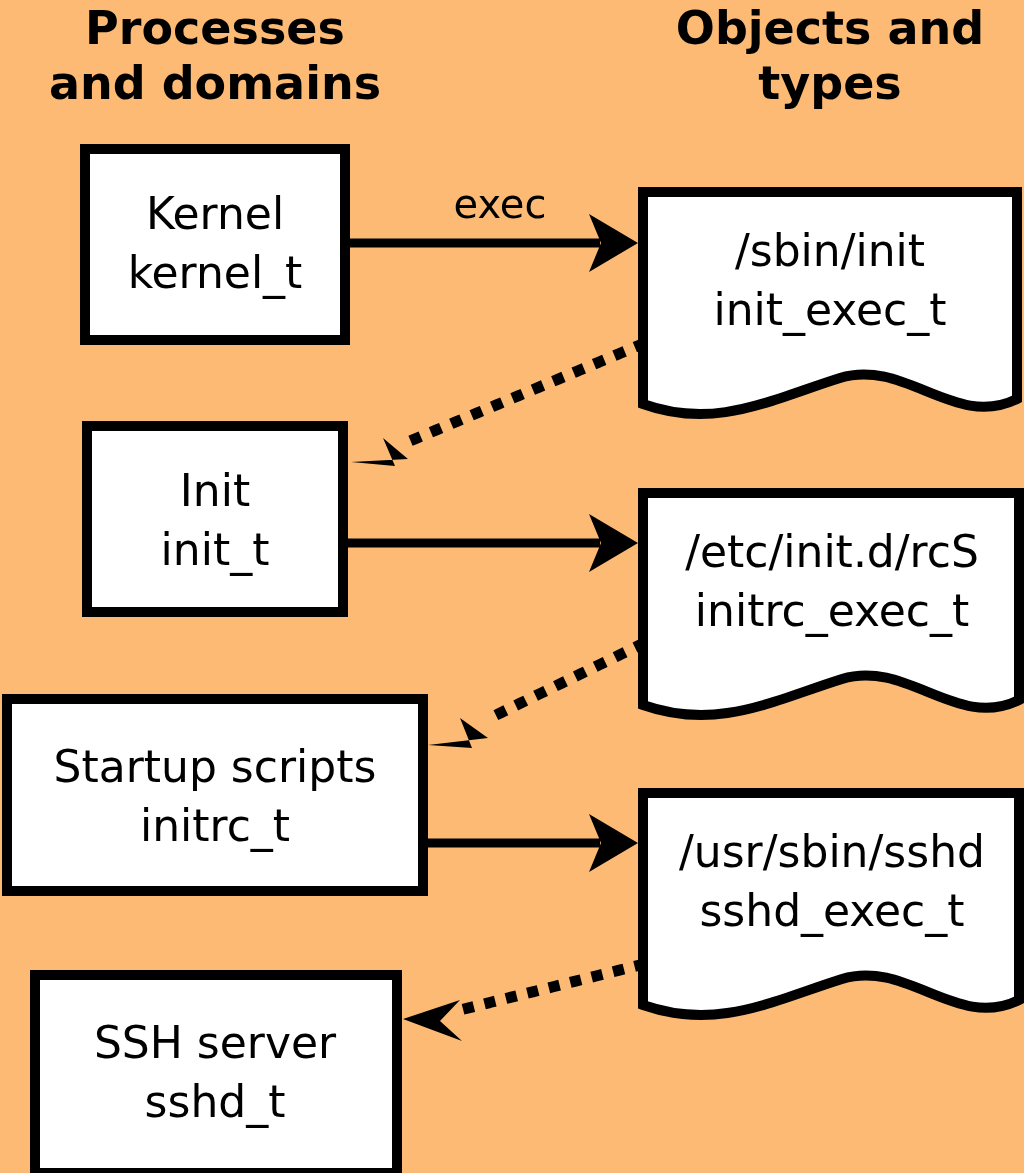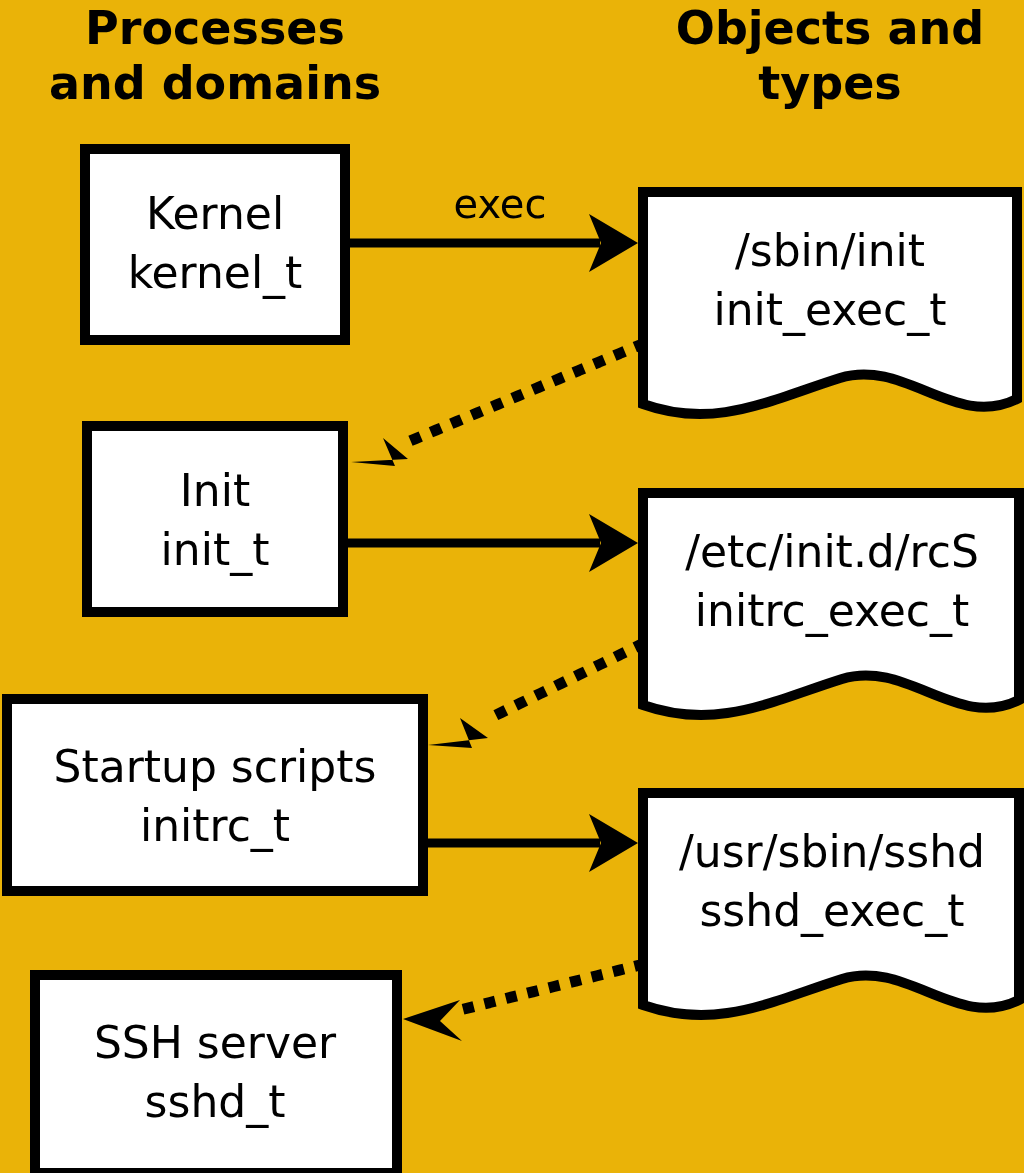--- a/index.html
+++ b/index.html
@@ -10,21 +10,21 @@
   body {
     width: 1024px;
     height: 1173px;
     overflow: hidden;
     font-family: "Liberation Sans", sans-serif;
   }
   #diagram-root {
     position: relative;
     width: 1024px;
     height: 1173px;
-    background: #eab308;
+    background: #fdba74;
   }
   svg#diagram-svg {
     display: block;
     width: 1024px;
     height: 1173px;
   }
   .col-title {
     font-family: "DejaVu Sans", sans-serif;
     font-weight: bold;
     font-size: 46px;

